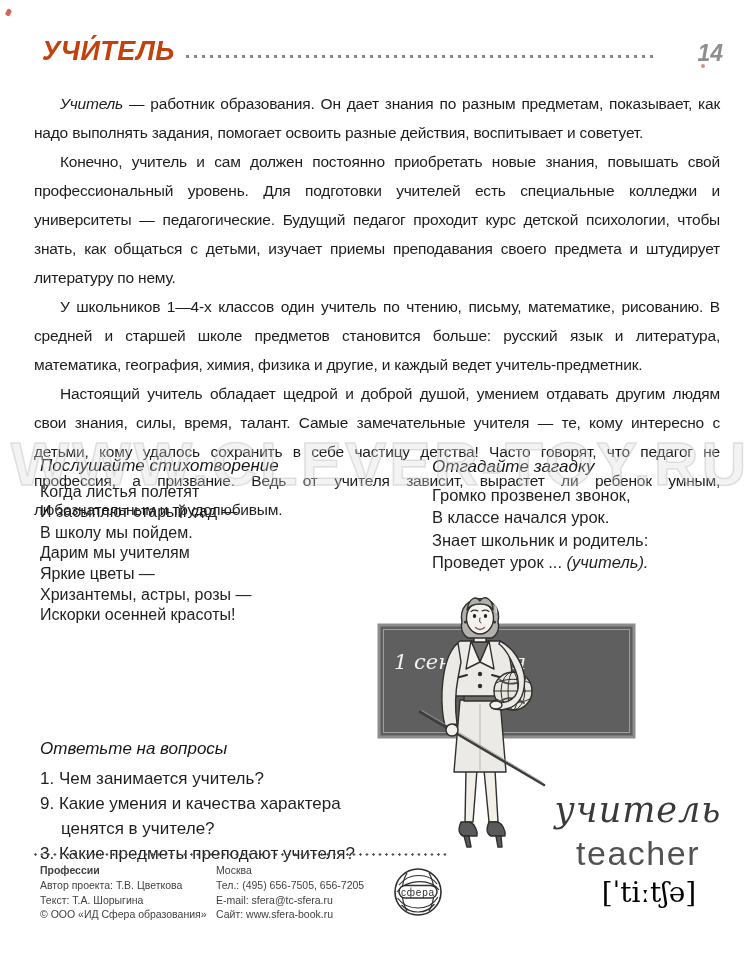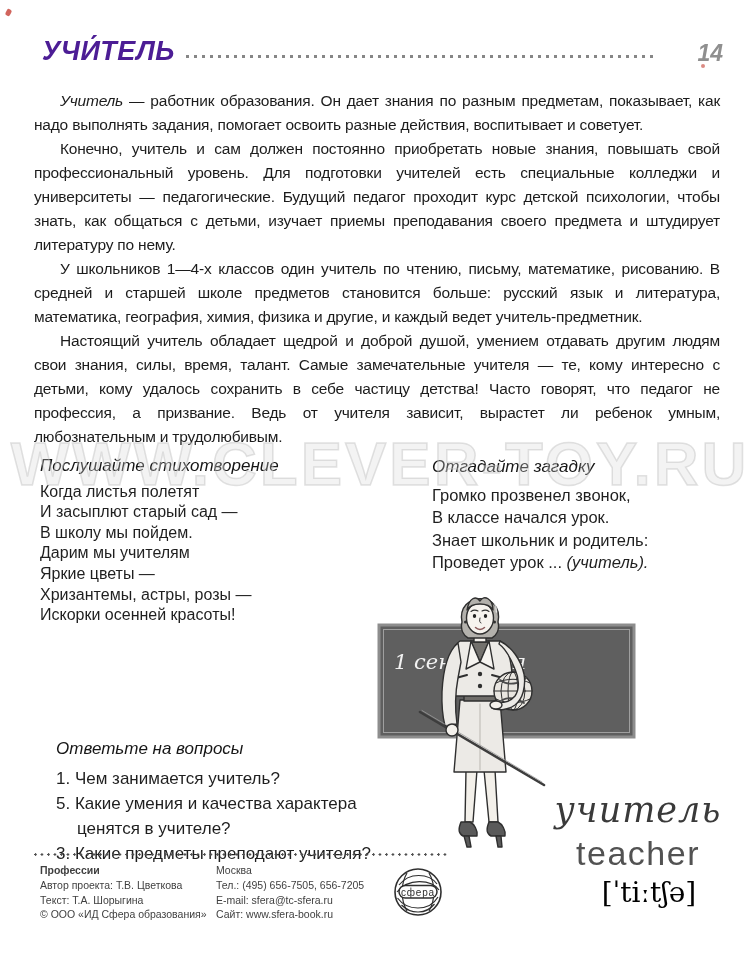--- a/index.html
+++ b/index.html
@@ -11,40 +11,40 @@
   
   .watermark {
     position:absolute; top:428px; left:10px; width:740px; z-index:5;
     font-size:62px; font-weight:bold; letter-spacing:3px; white-space:nowrap;
     color:rgba(215,215,215,0.30); -webkit-text-stroke:1.5px rgba(190,190,190,0.45);
     pointer-events:none; text-align:center;
   }
 
   
   .header { position:absolute; left:42px; right:30px; top:36px; display:flex; align-items:flex-end; z-index:2; }
-  .title { font-size:27px; font-weight:bold; font-style:italic; color:#4c1d95; letter-spacing:0.5px; }
+  .title { font-size:27px; font-weight:bold; font-style:italic; color:#c2410c; letter-spacing:0.5px; }
   .leader { flex:1; height:5px; margin:0 4px 8px 10px;
     background-image:radial-gradient(circle at 2.5px 2.5px, #868686 1.6px, transparent 2px);
     background-size:8px 5px; background-repeat:repeat-x; }
   .pageno { font-size:23px; font-style:italic; font-weight:bold; color:#8f8f8f;margin-left:40px; }
 
   
   .intro { position:absolute; left:34px; top:89px; width:686px; z-index:2;
-    font-size:15.5px; line-height:24px; text-align:justify; letter-spacing:-0.2px; color:#1c1c1c; }
+    font-size:15.5px; line-height:29px; text-align:justify; letter-spacing:-0.2px; color:#1c1c1c; }
   .intro p { margin:0; text-indent:26px; }
   .it { font-style:italic; }
 
   
   .sec-heading { font-size:17px; font-weight:normal; font-style:italic; color:#161616; margin:0 0 5px 0; }
   .poem { position:absolute; left:40px; top:456px; z-index:2; font-size:16px; line-height:20.6px; }
   .riddle { position:absolute; left:432px; top:456px; z-index:2; font-size:16.5px; line-height:22.5px; }
   .vline { margin:0; }
 
   
-  .questions { position:absolute; left:40px; top:736px; width:352px; z-index:2; font-size:17px; line-height:25px;margin-left:16px; }
+  .questions { position:absolute; left:40px; top:736px; width:352px; z-index:2; font-size:17px; line-height:25px; }
   .q-item { padding-left:21px; text-indent:-21px; margin:0; }
 
   
   .illustration { position:absolute; left:372px; top:572px; width:270px; height:285px; z-index:2; }
 
   
   .sep { position:absolute; left:34px; top:853px; width:414px; height:3px; z-index:2;
     background-image:radial-gradient(circle at 1.5px 1.5px, #4f4f4f 1.05px, transparent 1.35px);
     background-size:6.5px 3px; background-repeat:repeat-x; }
   .footer { position:absolute; left:40px; top:863px; width:350px; display:flex; z-index:2;
@@ -171,21 +171,21 @@
         <path d="M103.5 55.5 C106 58 110 58 112.5 55.5" fill="none" stroke="#8a5a5a" stroke-width="1.5"></path>
         <circle cx="93.5" cy="50" r="1.5" fill="#2f2f2f" stroke="none"></circle>
         <circle cx="122.5" cy="50" r="1.5" fill="#2f2f2f" stroke="none"></circle>
       </g>
     </svg>
   </div>
 
   <div class="questions">
     <div class="sec-heading">Ответьте на вопросы</div>
     <p class="q-item">1. Чем занимается учитель?</p>
-    <p class="q-item">5. Какие умения и качества характера ценятся в учителе?</p>
+    <p class="q-item">9. Какие умения и качества характера ценятся в учителе?</p>
     <p class="q-item">3. Какие предметы преподают учителя?</p>
   </div>
 
   <div class="sep"></div>
 
   <div class="footer">
     <div class="col1">
       <div class="bold">Профессии</div>
       <div>Автор проекта: Т.В. Цветкова</div>
       <div>Текст: Т.А. Шорыгина</div>

